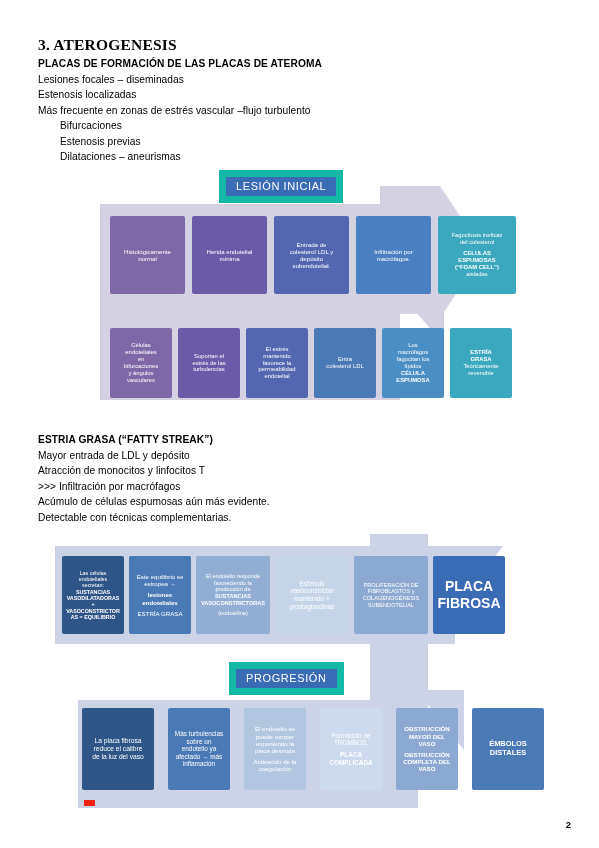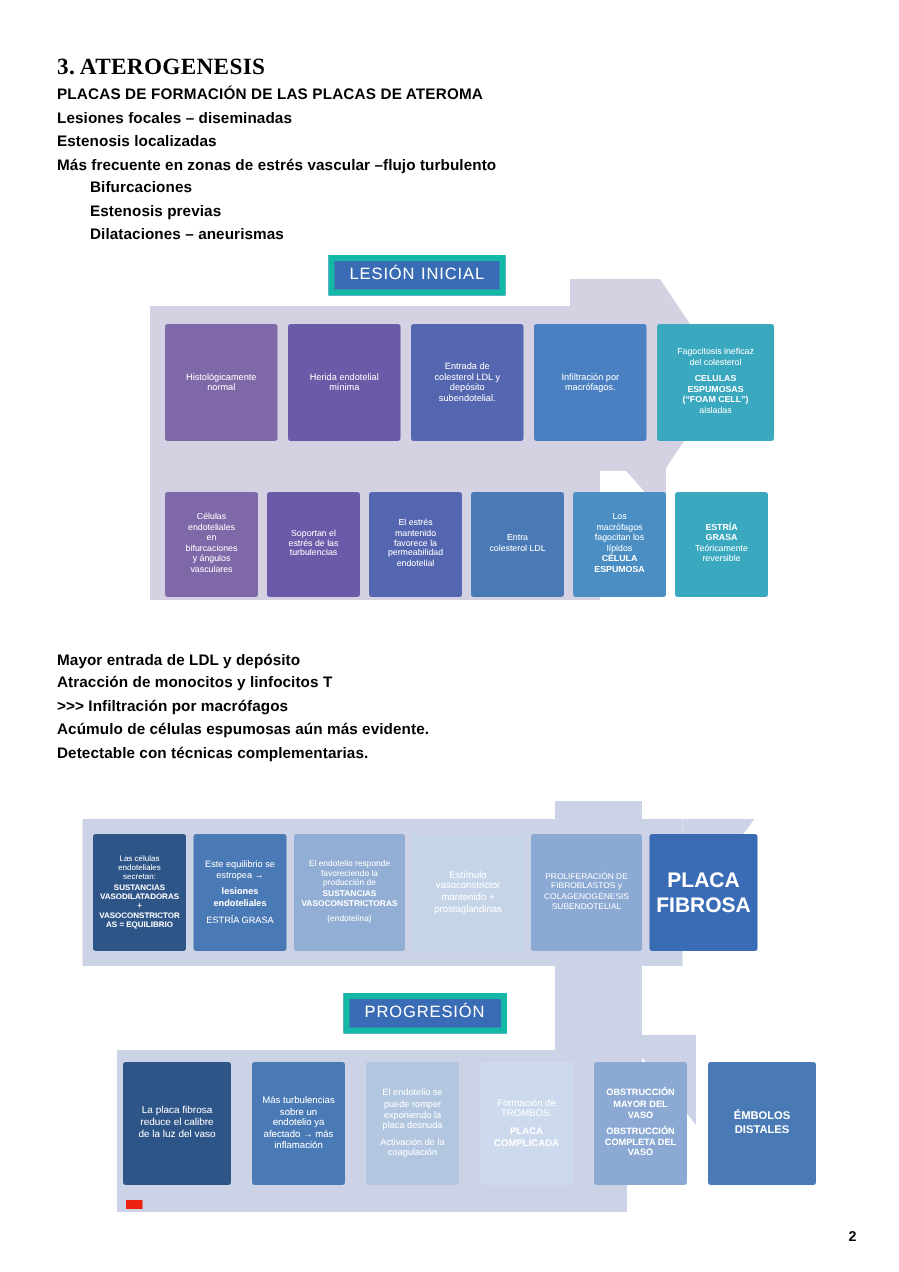--- a/index.html
+++ b/index.html
@@ -10,21 +10,21 @@
     color:#000;
     position:relative;
     overflow:hidden;
   }
   .page{position:relative;width:599px;height:848px;}
 
   
   .txt-block{position:absolute;left:38px;}
   .h-title{font-family:Liberation Serif, serif;font-weight:bold;font-size:15.5px;letter-spacing:.2px;}
   .h-sub{font-weight:bold;font-size:10.2px;letter-spacing:.1px;margin-top:4px;}
-  .line{font-size:10.2px;margin-top:4.5px;letter-spacing:.05px;font-weight:bold;}
+  .line{font-size:10.2px;margin-top:4.5px;letter-spacing:.05px;}
   .line.indent{margin-left:22px;}
 
   
   .diagram{position:absolute;}
   .band{position:absolute;background:#ccd3e6;}
   .band.lilac{background:#d4d1e2;}
   .chev{position:absolute;width:0;height:0;}
 
   .boxrow{position:absolute;display:flex;align-items:stretch;}
   .bx{
@@ -38,21 +38,21 @@
     overflow:hidden;
   }
   .bx .t{display:block;}
   .bx .t.b{font-weight:bold;}
   .bx .sp{display:block;height:4px;}
 
   
   .banner{
     position:absolute;
     background:#3a6bb5;
-    border:4px solid #14b8a6;
+    border:7px solid #14b8a6;
     color:#ffffff;
     font-size:11px;
     letter-spacing:.6px;
     padding:3px 10px 4px 10px;
     white-space:nowrap;
   }
 
   .pagenum{position:absolute;right:28px;bottom:18px;font-size:9.5px;font-weight:bold;}
   .redmark{position:absolute;left:84px;bottom:42px;width:11px;height:6px;background:#ee2211;}
 </style>
@@ -174,20 +174,21 @@
             <span class="t b">ESTRÍA</span>
             <span class="t b">GRASA</span>
             <span class="t">Teóricamente</span>
             <span class="t">reversible</span>
           </div>
         </div>
       </div>
   </div>
 
   <div class="txt-block" style="top:430px;">
+    <div class="h-sub">ESTRIA GRASA (“FATTY STREAK”)</div>
     <div class="line">Mayor entrada de LDL y depósito</div>
     <div class="line">Atracción de monocitos y linfocitos T</div>
     <div class="line">&gt;&gt;&gt; Infiltración por macrófagos</div>
     <div class="line">Acúmulo de células espumosas aún más evidente.</div>
     <div class="line">Detectable con técnicas complementarias.</div>
   </div>
 
   <div class="diagram" style="left:0;top:0;width:599px;height:848px;">
 
     <div class="band" style="left:55px;top:546px;width:400px;height:98px;"></div>

